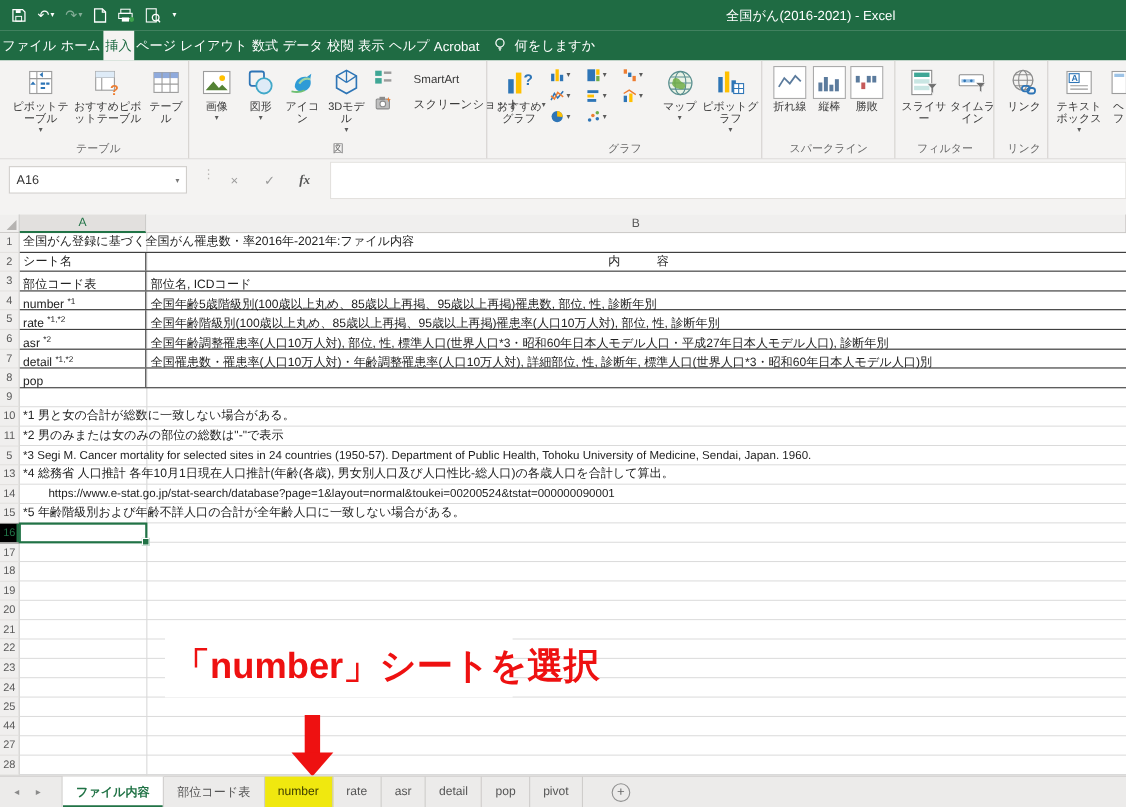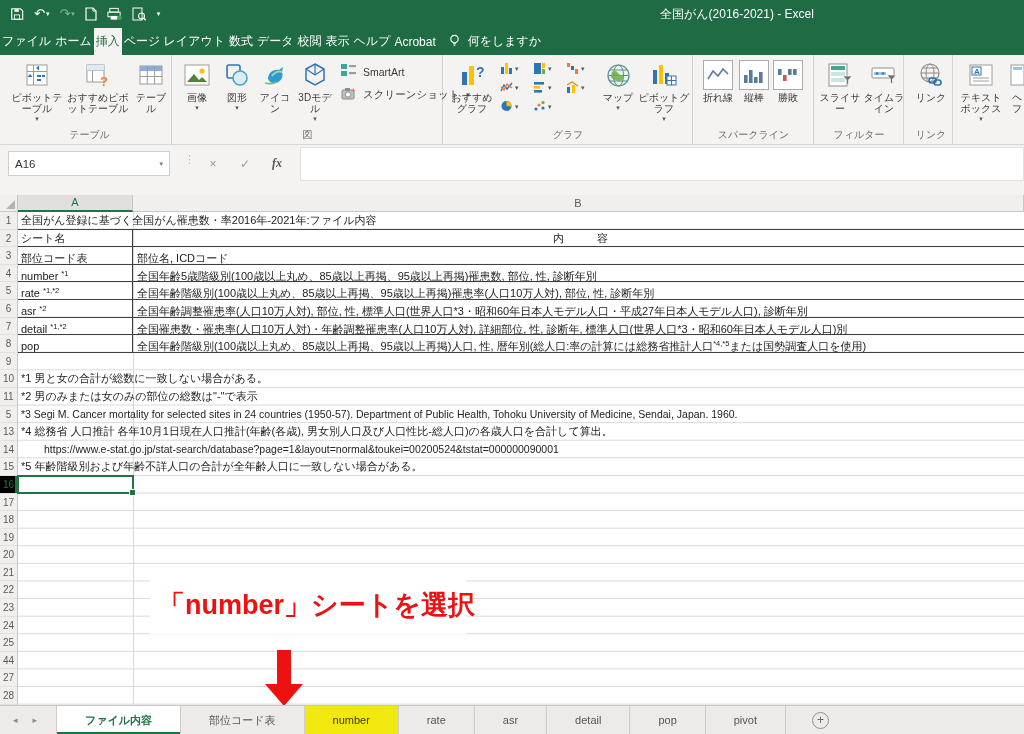--- a/index.html
+++ b/index.html
@@ -24,21 +24,21 @@
   .tellme{display:flex;align-items:center;gap:7px;padding:0 10px;white-space:nowrap}
 
   
   .ribbon{position:absolute;left:0;top:55px;width:100%;height:90px;background:var(--ribbon_bg);border-bottom:1px solid #D8D6D4}
   .rgroup{position:absolute;top:0;height:89px;border-right:1px solid #D5D2CF}
   .glabel{position:absolute;bottom:2px;left:0;right:0;text-align:center;font-size:10px;color:#6a6a6a;white-space:nowrap}
   .bb{position:absolute;top:5px;display:flex;flex-direction:column;align-items:center;text-align:center;
       font-size:10px;line-height:11px;color:#3a3a3a;cursor:default}
   .bb .ic{height:30px;display:flex;align-items:center;justify-content:center;margin-bottom:2px}
   .caret{font-size:7px;color:#5a5a5a;line-height:7px;margin-top:1px}
-  .sb{position:absolute;display:flex;align-items:center;gap:7px;font-size:10.5px;color:#3a3a3a;white-space:nowrap}
+  .sb{position:absolute;display:flex;align-items:center;gap:20px;font-size:10.5px;color:#3a3a3a;white-space:nowrap}
   .minis{position:absolute;left:56px;top:7px;display:grid;grid-template-columns:repeat(3,33px);row-gap:7px}
   .mini{display:flex;align-items:center;gap:2px}
   .sparkbox{width:30px;height:26px;border:1px solid #ABABAB;background:#fff;display:flex;align-items:center;justify-content:center;margin-bottom:3px}
 
   
   .fbar{position:absolute;left:0;top:145px;width:100%;height:50px;background:var(--ribbon_bg)}
   .namebox{position:absolute;left:8px;top:6px;width:162px;height:25px;background:#fff;border:1px solid #D0CECB;
            display:flex;align-items:center;padding:0 6px;font-size:11.5px;color:#333}
   .namebox .nb-caret{margin-left:auto;font-size:7px;color:#777}
   .fbar .dots{position:absolute;left:184px;top:10px;color:#b9b7b4;font-size:11px;letter-spacing:0;line-height:8px}
@@ -70,30 +70,30 @@
   .titlecell{padding-left:3px}
   .note{padding-left:3px}
   .note.indent{padding-left:26px}
   .center{text-align:center;padding-left:0;white-space:pre}
   sup,.sup{font-size:7.5px;vertical-align:4px;letter-spacing:0}
 
   .selbox{position:absolute;left:-1px;top:263px;width:117px;height:19px;border:2px solid var(--accent_green)}
   .selbox::after{content:"";position:absolute;right:-4px;bottom:-4px;width:5px;height:5px;background:var(--accent_green);border:1px solid #fff}
 
   .ann{position:absolute;left:132px;top:364px;width:316px;height:58px;background:#fff;display:flex;align-items:center}
-  .ann span{color:var(--annotation_red);font-weight:bold;font-size:27px;letter-spacing:0;padding-left:8px;white-space:nowrap}
+  .ann span{color:var(--annotation_red);font-weight:bold;font-size:33px;letter-spacing:0;padding-left:8px;white-space:nowrap}
   .arrow{position:absolute;left:247px;top:438px;width:38px;height:56px}
   .arrow .shaft{position:absolute;left:12px;top:0;width:14px;height:35px;background:var(--annotation_red)}
   .arrow .head{position:absolute;left:0;top:34px;width:0;height:0;border-left:19px solid transparent;border-right:19px solid transparent;border-top:22px solid var(--annotation_red)}
 
   
   .tabbar{position:absolute;left:0;top:705px;width:100%;height:29px;background:#ECEBEA;border-top:1px solid var(--head_border);
           display:flex;align-items:stretch;font-size:11px;color:#555}
   .tnav{width:57px;display:flex;align-items:center;gap:15px;padding-left:13px;color:#8a8a8a;font-size:9px;border-right:1px solid #CFCDCB}
-  .stab{padding:0 28px;display:flex;align-items:center;border-right:1px solid #CFCDCB;white-space:nowrap;cursor:default}
+  .stab{padding:0 12px;display:flex;align-items:center;border-right:1px solid #CFCDCB;white-space:nowrap;cursor:default}
   .stab.active{background:#fff;color:var(--accent_green);font-weight:bold;box-shadow:inset 0 -2px 0 var(--accent_green)}
   .stab.hl{background:var(--tab_yellow);color:#3c3c00}
   .addsheet{align-self:center;margin-left:26px;width:17px;height:17px;border:1px solid #909090;border-radius:50%;
             display:flex;align-items:center;justify-content:center;color:#666;font-size:12px;line-height:1}
 </style>
 </head>
 <body>
 
 <div id="app" style="--title_green: #1F6B43; --accent_green: #217346; --tab_yellow: #F0E80F; --annotation_red: #EE1111; --grid_line: #D9D9D9; --table_border: #3F3F3F;">
 
@@ -555,21 +555,20 @@
     <div class="grow tb" style="top:88px">
       <span class="ca"><span>asr</span> <span class="sup">*2</span></span>
       <span class="cb"><span>全国年齢調整罹患率(人口10万人対), 部位, 性, 標準人口(世界人口*3・昭和60年日本人モデル人口・平成27年日本人モデル人口), 診断年別</span><span class="sup"></span><span></span></span>
     </div>
     <div class="grow tb" style="top:105.6px">
       <span class="ca"><span>detail</span> <span class="sup">*1,*2</span></span>
       <span class="cb"><span>全国罹患数・罹患率(人口10万人対)・年齢調整罹患率(人口10万人対), 詳細部位, 性, 診断年, 標準人口(世界人口*3・昭和60年日本人モデル人口)別</span><span class="sup"></span><span></span></span>
     </div>
     <div class="grow tb" style="top:123.2px">
       <span class="ca"><span>pop</span><span class="sup"></span></span>
-      <span class="cb"><span>全国年齢階級別(100歳以上丸め、85歳以上再掲、95歳以上再掲)人口, 性, 暦年別(総人口:率の計算には総務省推計人口</span><span class="sup">*4,*5</span><span>または国勢調査人口を使用)</span></span>
     </div>
 
     <div class="grow note" style="top:158.4px">*1 男と女の合計が総数に一致しない場合がある。</div>
     <div class="grow note" style="top:176px">*2 男のみまたは女のみの部位の総数は"-"で表示</div>
     <div class="grow note" style="top:193.6px;font-size:10.5px">*3 Segi M. Cancer mortality for selected sites in 24 countries (1950-57). Department of Public Health, Tohoku University of Medicine, Sendai, Japan. 1960.</div>
     <div class="grow note" style="top:211.2px">*4 総務省 人口推計 各年10月1日現在人口推計(年齢(各歳), 男女別人口及び人口性比-総人口)の各歳人口を合計して算出。</div>
     <div class="grow note indent" style="top:228.8px;font-size:10.5px">https://www.e-stat.go.jp/stat-search/database?page=1&amp;layout=normal&amp;toukei=00200524&amp;tstat=000000090001</div>
     <div class="grow note" style="top:246.4px">*5 年齢階級別および年齢不詳人口の合計が全年齢人口に一致しない場合がある。</div>
 
     <div class="selbox"></div>

